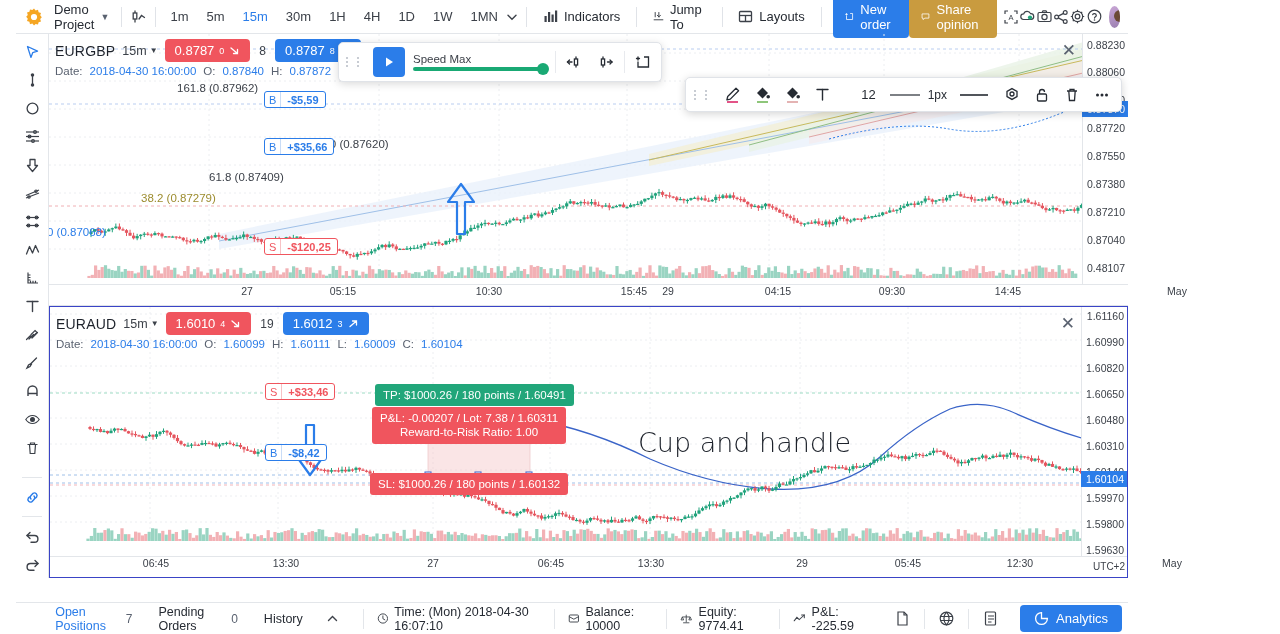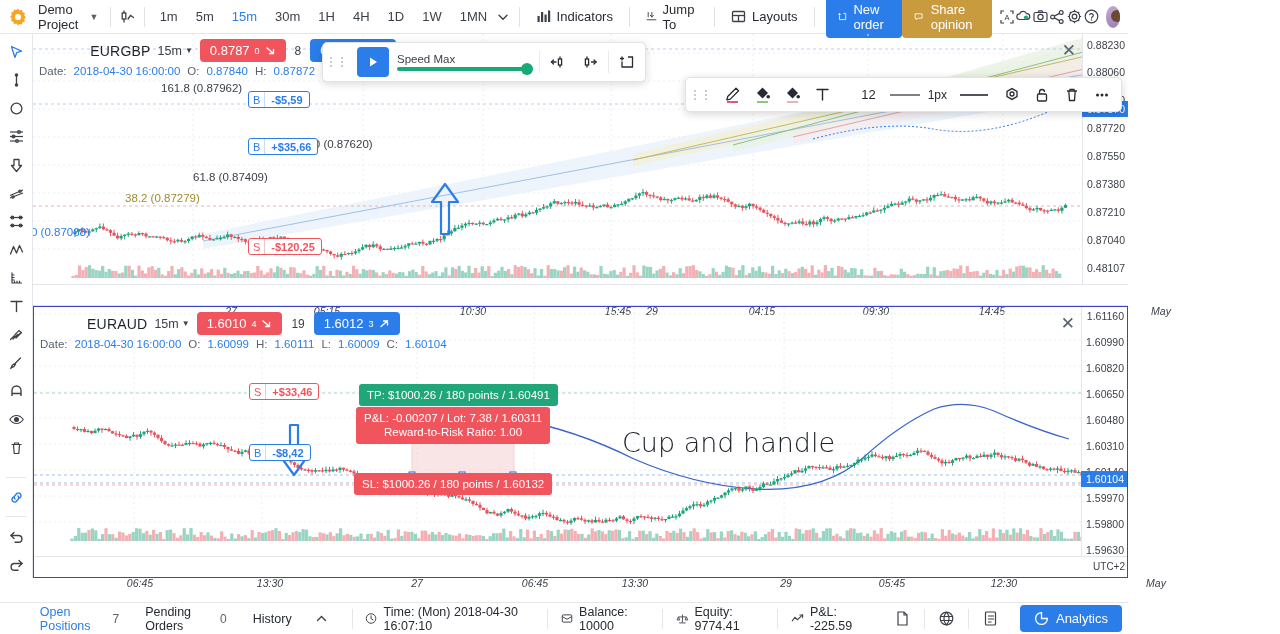--- a/index.html
+++ b/index.html
@@ -2,21 +2,21 @@
 <html><head>
 <meta charset="utf-8">
 <style>
   * { box-sizing: border-box; margin:0; padding:0; }
   body {
     width:1280px; height:634px; overflow:hidden;
     font-family:"Liberation Sans", sans-serif;
     font-size:12px; color:#262b33; background:#fff;
     -webkit-font-smoothing:antialiased;
   }
-  .app { width:1128px; height:634px; position:relative; display:flex; flex-direction:column; }
+  .app { width:1128px; height:634px; position:relative; display:flex; flex-direction:column;padding-left:16px; }
 
   
   .topbar {
     height:34px; flex:0 0 34px; display:flex; align-items:center;
     border-bottom:1px solid #e3e6ea; background:#fff; padding:0 8px; gap:0;
   }
   .tb-sep { width:1px; height:20px; background:#e0e3e8; margin:0 8px; }
   .logo { width:22px; height:22px; margin-right:6px; display:flex; align-items:center; justify-content:center; }
   .proj { display:flex; align-items:center; gap:6px; font-size:13px; color:#262b33; padding:3px 4px; cursor:pointer;}
   .proj .chev { font-size:9px; color:#5a6270; }
@@ -59,21 +59,21 @@
 
   .charts { flex:1; display:flex; flex-direction:column; min-width:0; }
 
   
   .panel { position:relative; display:flex; flex-direction:column; min-height:0; }
   .panel.p1 { height:272px; flex:0 0 272px; border-bottom:1px solid #dfe3e8;}
   .panel.p2 { flex:1; border:1.5px solid #3a44c6; border-left:none; border-right:none;}
   .panel.p2 { border:1.5px solid #3a44c6; }
 
   .phead { position:absolute; left:6px; top:5px; z-index:30; display:flex; flex-direction:column; gap:3px;}
-  .prow1 { display:flex; align-items:center; gap:7px;justify-content:center; }
+  .prow1 { display:flex; align-items:center; gap:7px; }
   .sym { font-size:14px; color:#1d222b; letter-spacing:.2px;}
   .tfsel { display:flex; align-items:center; gap:3px; font-size:12.5px; color:#3c4149; cursor:pointer;}
   .tfsel .chev{font-size:8px;}
   .bidbox, .askbox {
     display:flex; align-items:center; gap:5px; color:#fff; font-size:13px;
     padding:4px 10px; border-radius:4px; cursor:pointer; min-width:80px; justify-content:center;
   }
   .bidbox { background:#f0555e; }
   .askbox { background:#2b7de9; }
   .bidbox sup, .askbox sup { font-size:9px; }
@@ -93,21 +93,21 @@
   .ytag {
     position:absolute; right:0; transform:translateY(-50%); background:#2b7de9; color:#fff;
     font-size:10.5px; padding:2px 3px; width:46px; text-align:right; white-space:nowrap;
   }
   .ytag::before{content:"";position:absolute;left:-5px;top:50%;transform:translateY(-50%);
     border:5px solid transparent;border-right-color:#2b7de9;}
   .xaxis {
     position:absolute; left:0; right:0; bottom:0; height:21px; border-top:1px solid #e3e6ea;
     background:#fff; font-size:10.5px; color:#3c4149;
   }
-  .xaxis .xl { position:absolute; top:20px; transform:translateX(-50%); white-space:nowrap;font-style:italic;}
+  .xaxis .xl { position:absolute; top:0; transform:translateX(-50%); white-space:nowrap;}
   .utc { position:absolute; right:2px; top:4px; font-size:10px; color:#3c4149;}
 
   
   .fib { position:absolute; font-size:11.5px; white-space:nowrap; }
   .ordtag {
     position:absolute; display:flex; align-items:stretch; border:1px solid #2b7de9;
     background:#fff; border-radius:3px; font-size:11px; color:#2b7de9; height:17px; cursor:pointer;
   }
   .ordtag .k { padding:0 4px; display:flex; align-items:center; border-right:1px solid #c9dcf6;}
   .ordtag .v { padding:0 6px; display:flex; align-items:center; font-weight:bold;}

